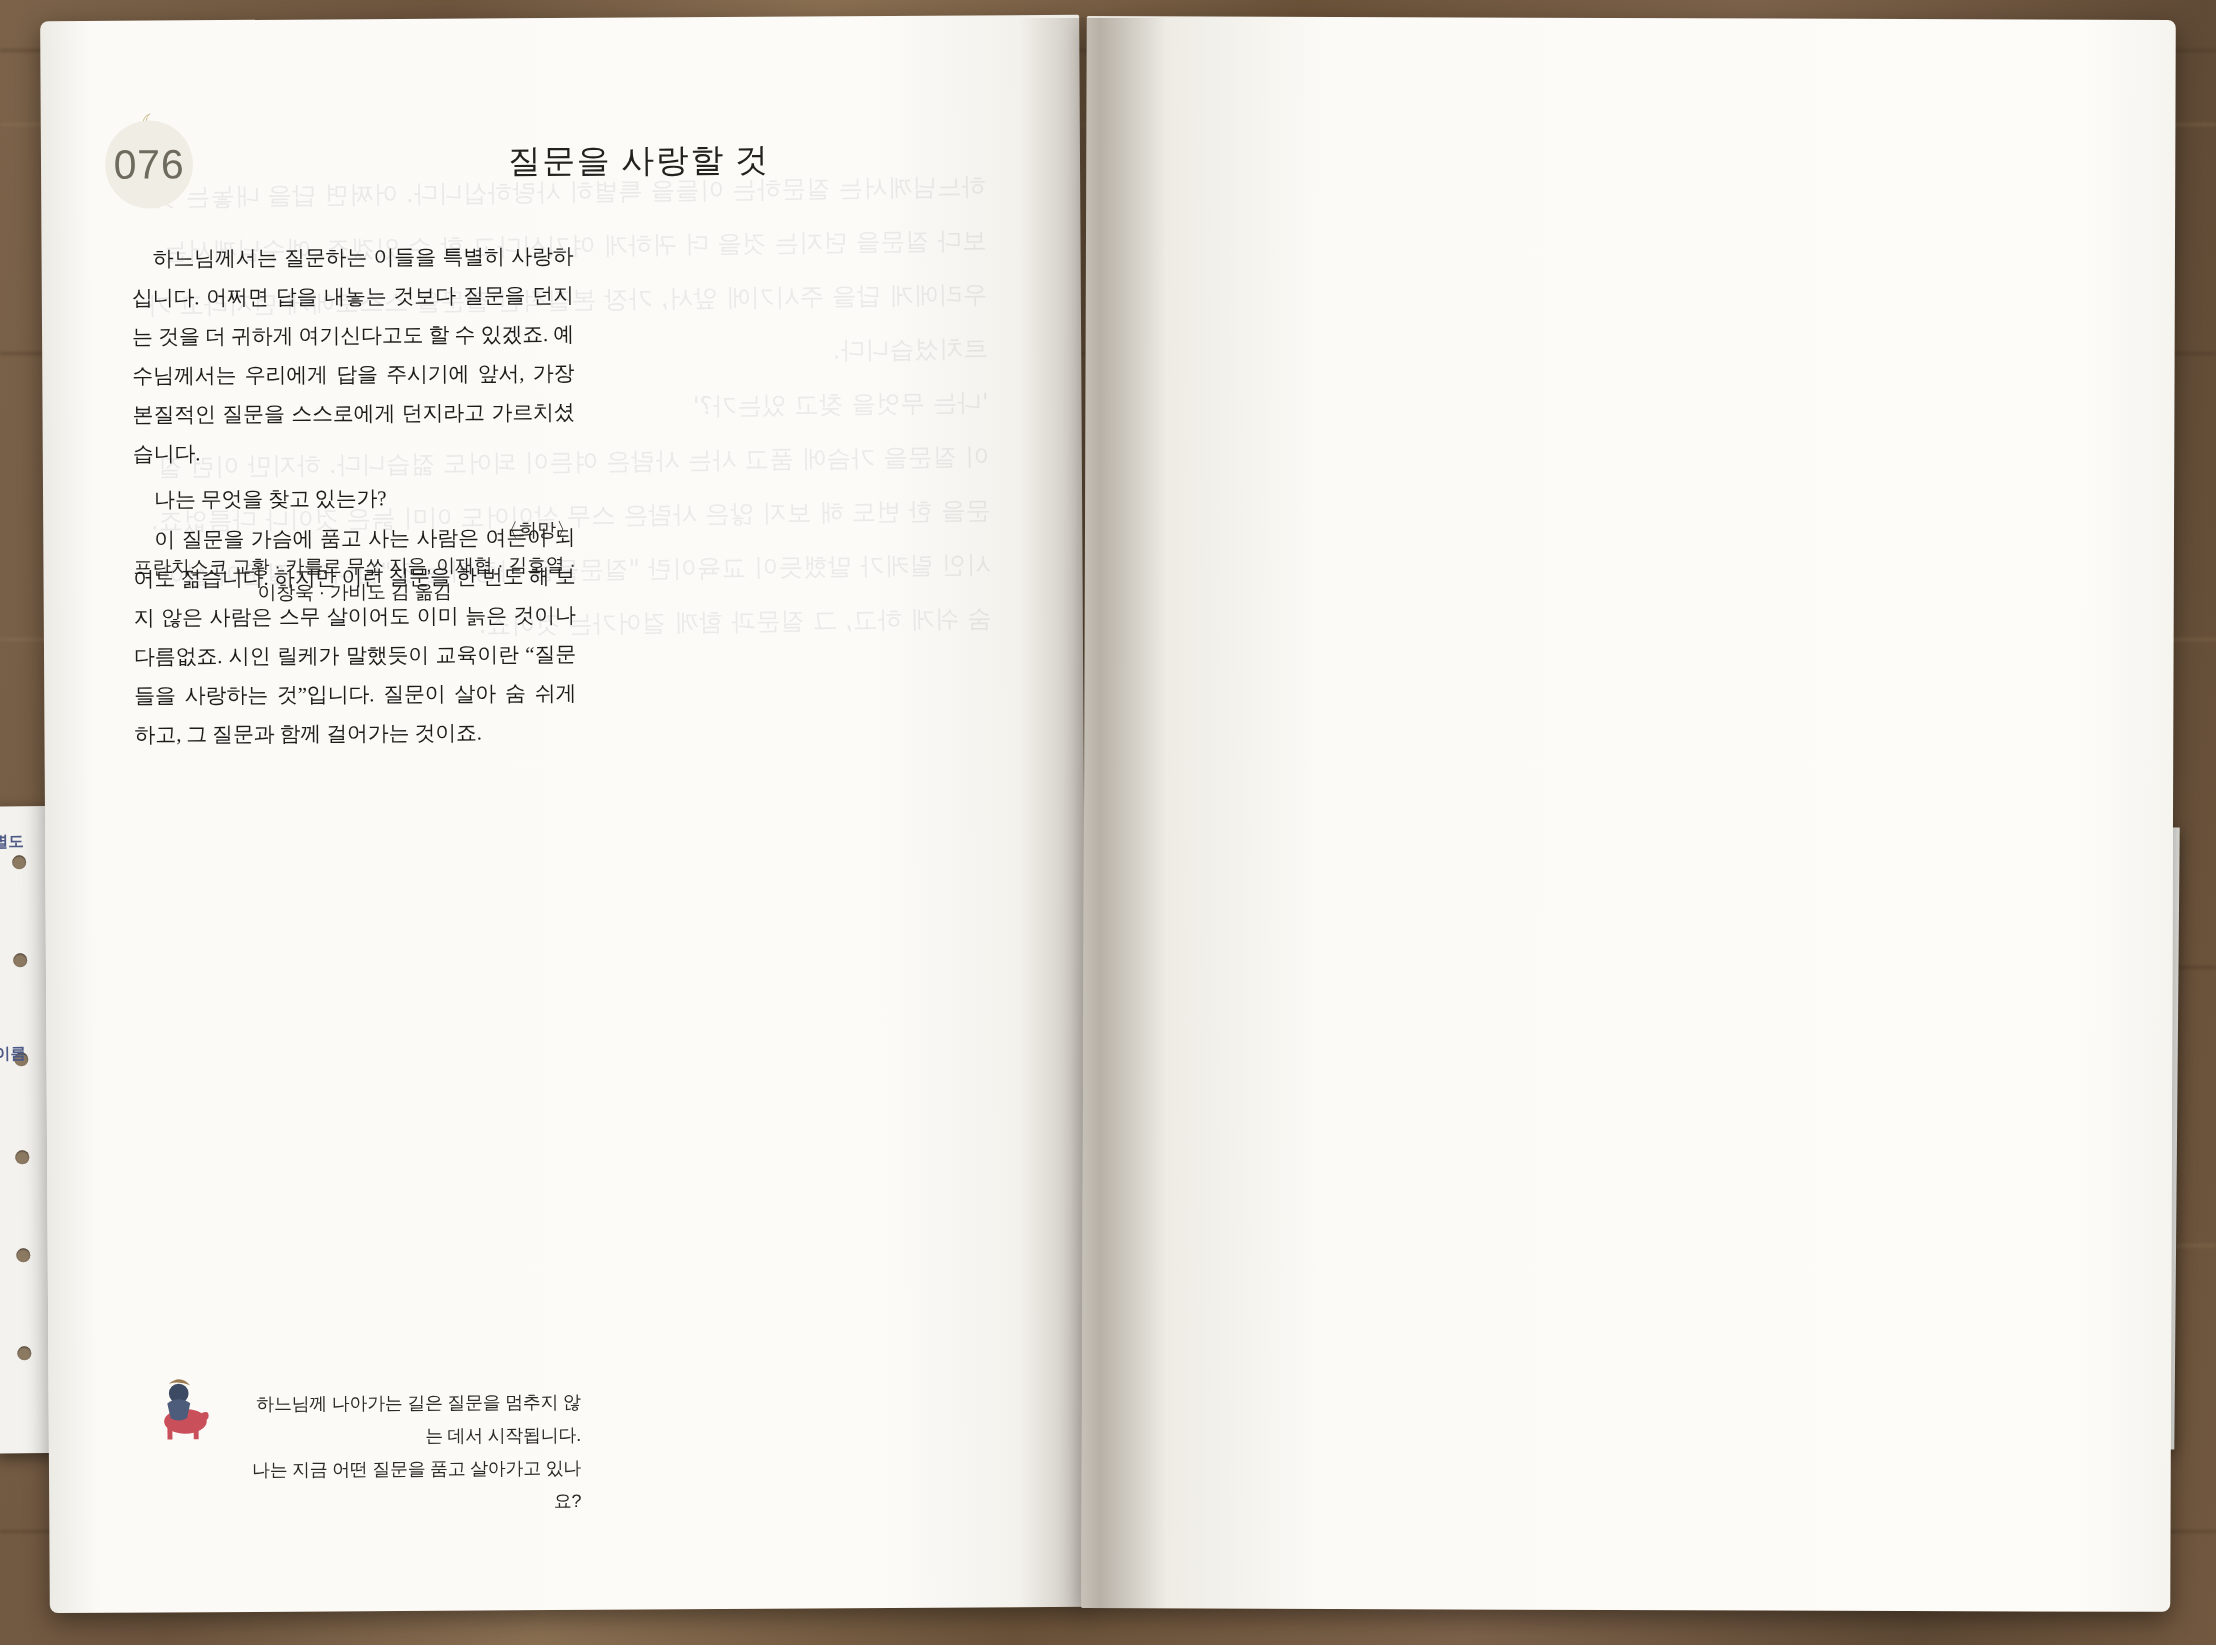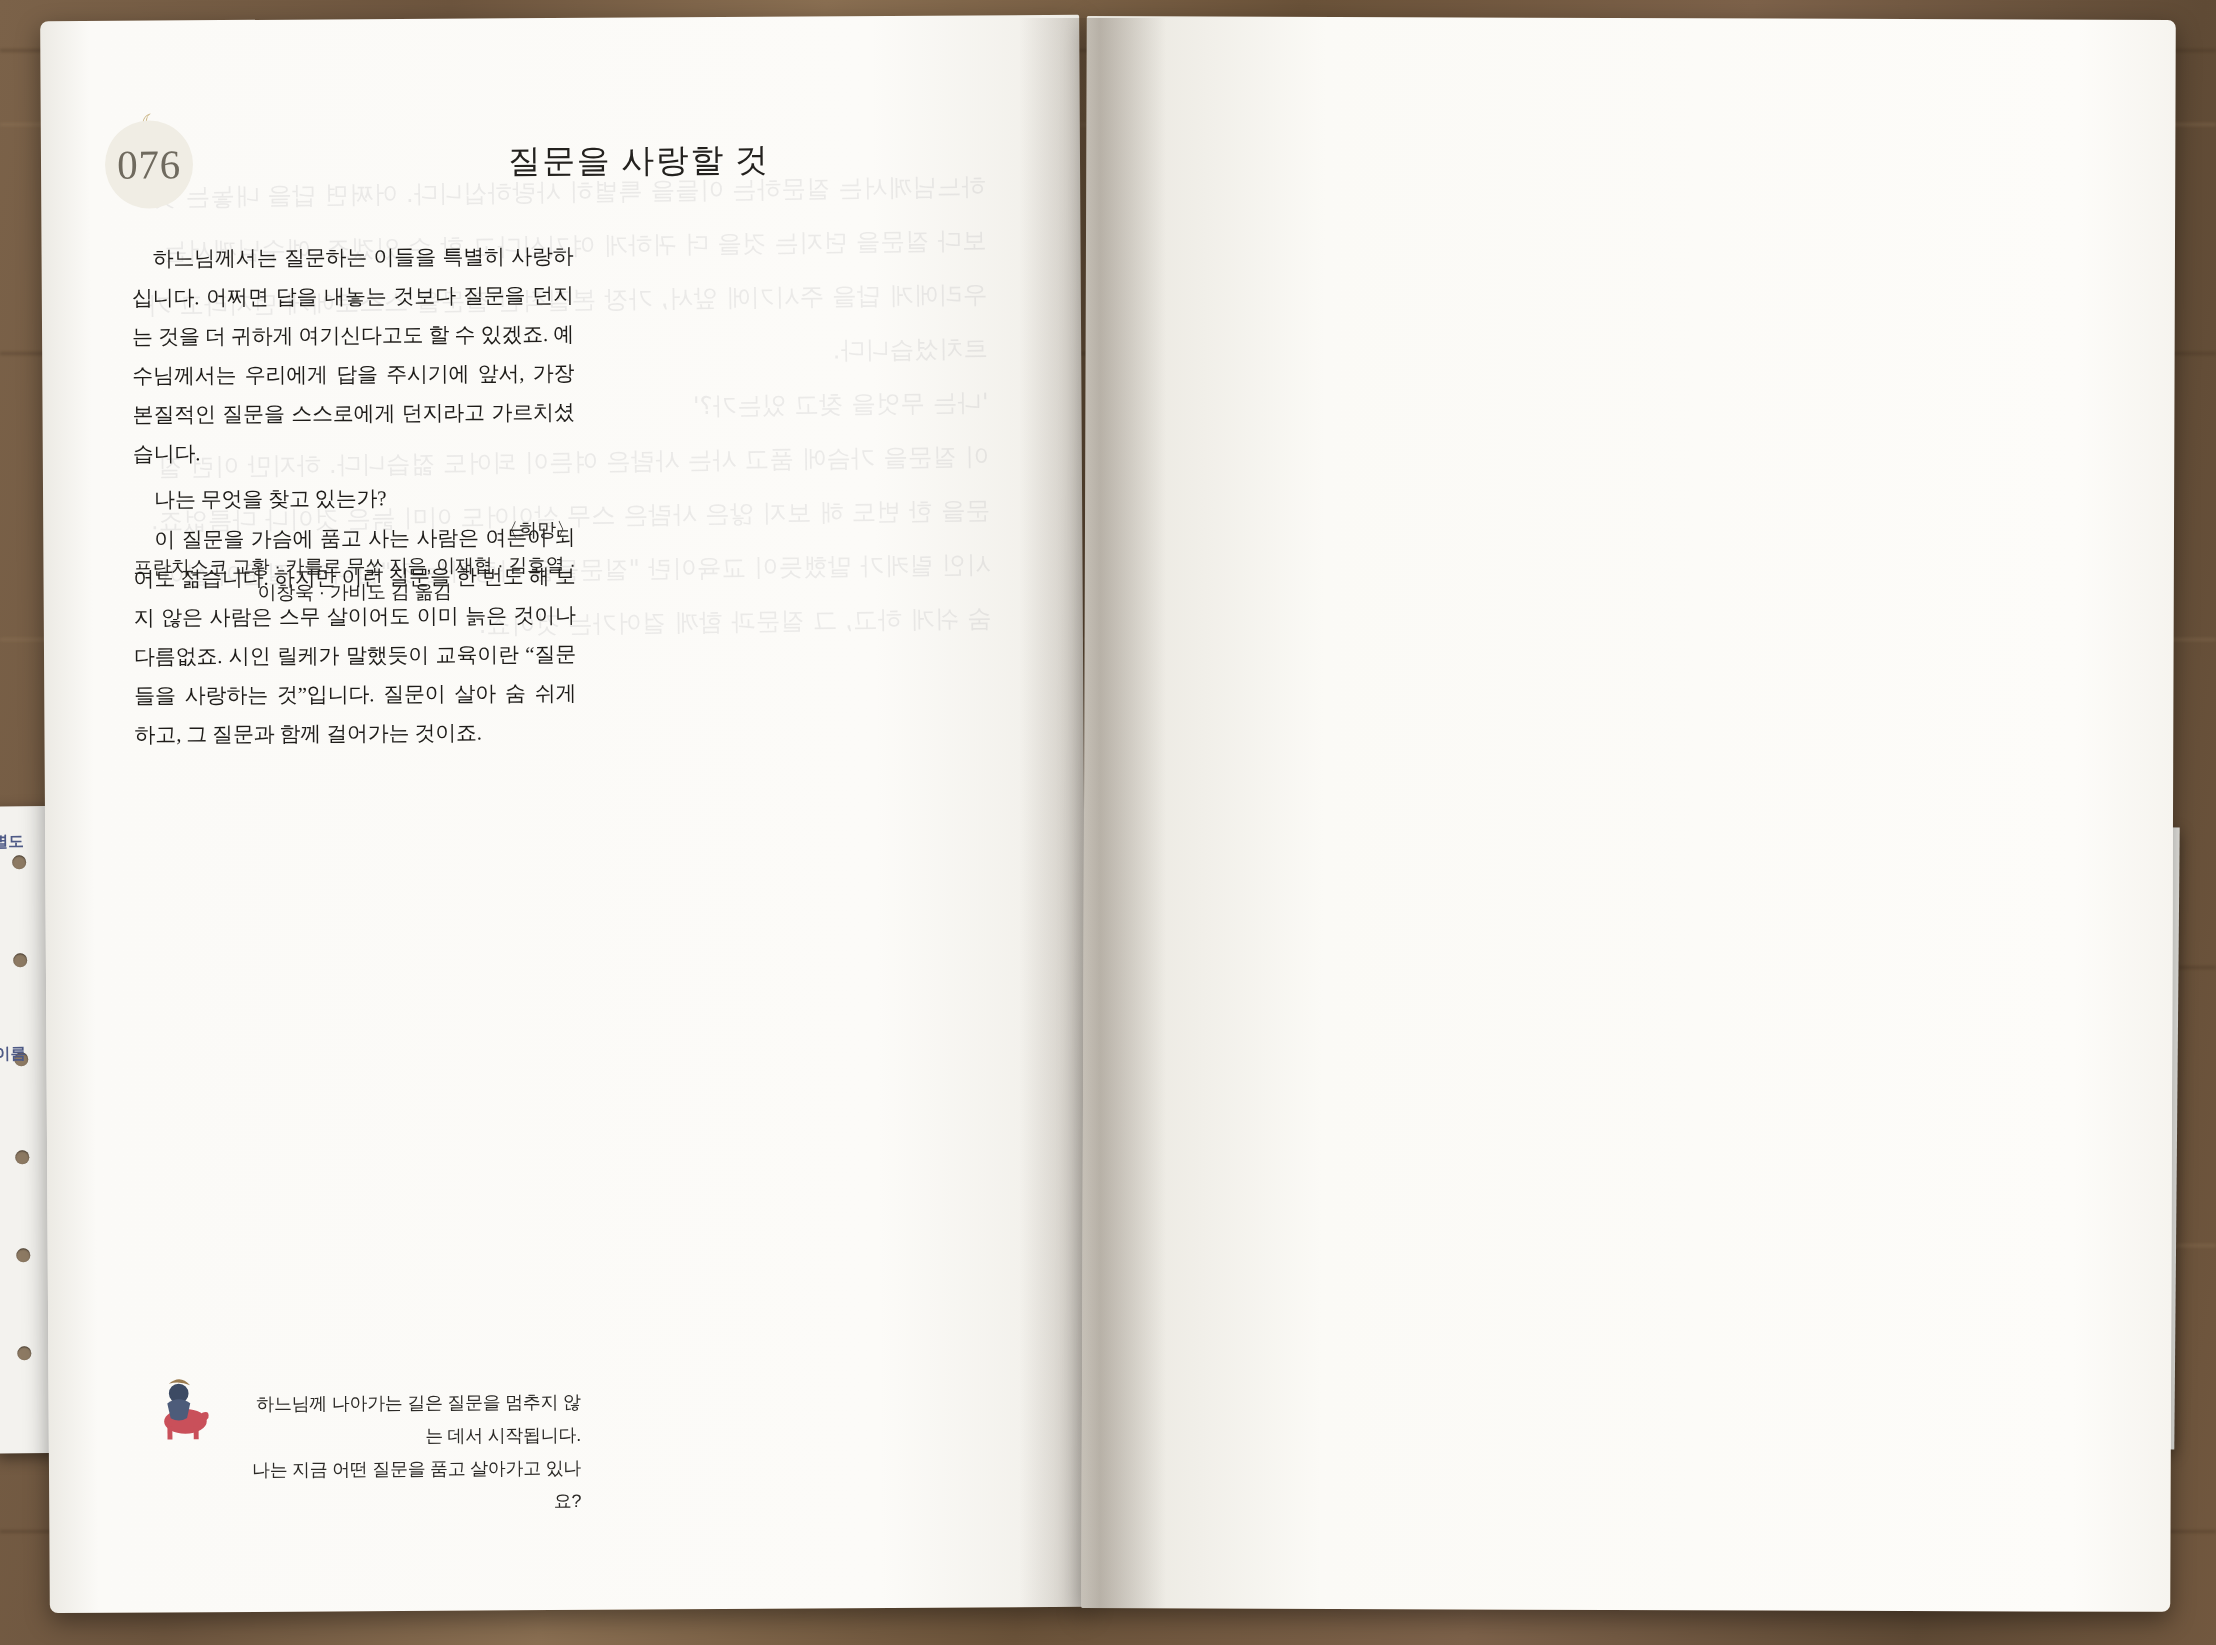--- a/index.html
+++ b/index.html
@@ -136,21 +136,21 @@
     top: 100px;
     width: 88px; height: 88px;
     border-radius: 50%;
     background: #f0ede4;
     color: #6f6a5e;
     font-size: 41px;
     letter-spacing: 0.8px;
     display: flex;
     align-items: center;
     justify-content: center;
-    font-family: Liberation Serif, serif;
+    font-family: Liberation Sans, sans-serif;
   }
   #moon-icon {
     position: absolute;
     left: 100px;
     top: 88px;
     font-size: 24.6px;
     color: #cdb98b;
     transform: rotate(-18deg);
   }
   #left-title {

